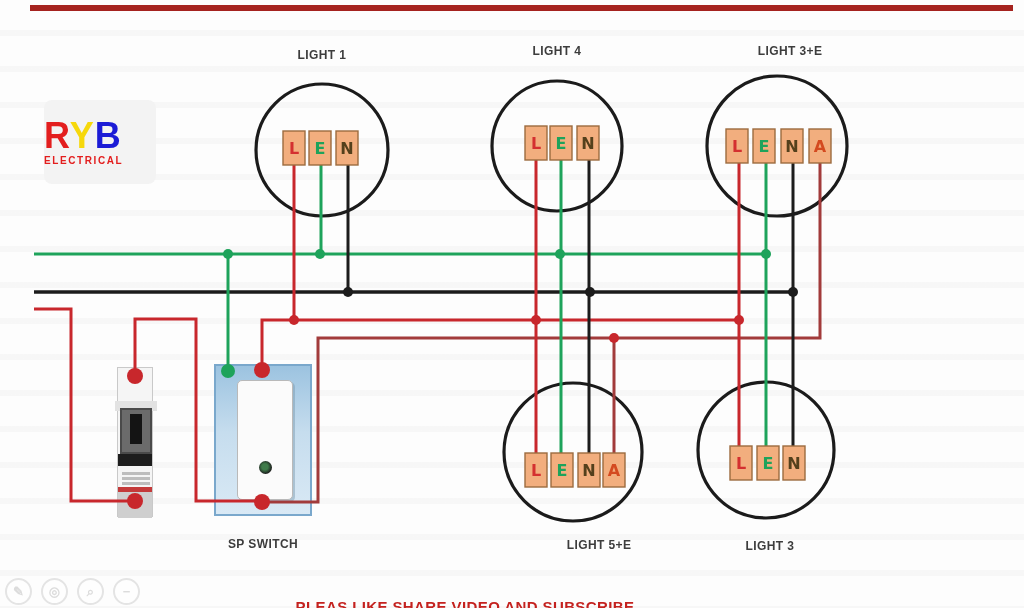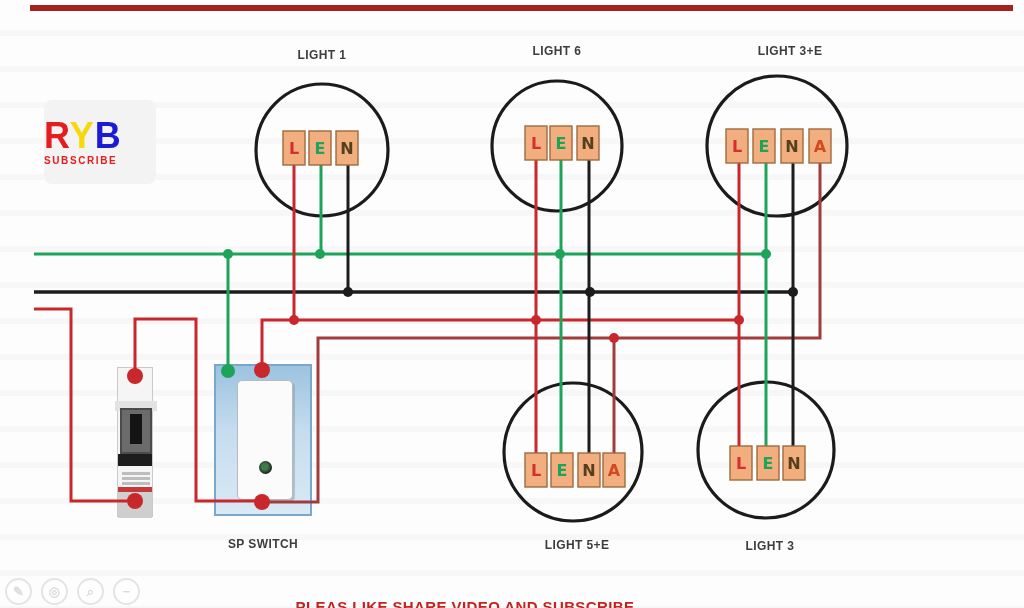--- a/index.html
+++ b/index.html
@@ -55,21 +55,21 @@
 </style>
 </head>
 <body>
 
 <div id="stage">
 
   <div class="topbar"></div>
 
   <div class="logo-card">
     <div class="logo-rgb"><span class="logo-r">R</span><span class="logo-y">Y</span><span class="logo-b">B</span></div>
-    <div class="logo-sub">SUBSCRIBE</div>
+    <div class="logo-sub">ELECTRICAL</div>
   </div>
 
   <div class="mcb">
     <div class="mcb-shoulder"></div>
     <div class="mcb-toggle">
       <div class="mcb-lever"></div>
     </div>
     <div class="mcb-band"></div>
     <div class="mcb-lines">
         <i></i>
@@ -155,23 +155,23 @@
       <text x="614" y="476" fill="#d44a20" text-anchor="middle" font-size="16" font-weight="bold" font-family="&quot;DejaVu Sans&quot;, sans-serif">A</text>
       <rect x="730" y="446" width="22" height="34" fill="#f2ae7e" stroke="#9c6b3f" stroke-width="1.4"></rect>
       <text x="741" y="469" fill="#d43030" text-anchor="middle" font-size="16" font-weight="bold" font-family="&quot;DejaVu Sans&quot;, sans-serif">L</text>
       <rect x="757" y="446" width="22" height="34" fill="#f2ae7e" stroke="#9c6b3f" stroke-width="1.4"></rect>
       <text x="768" y="469" fill="#1ea35b" text-anchor="middle" font-size="16" font-weight="bold" font-family="&quot;DejaVu Sans&quot;, sans-serif">E</text>
       <rect x="783" y="446" width="22" height="34" fill="#f2ae7e" stroke="#9c6b3f" stroke-width="1.4"></rect>
       <text x="794" y="469" fill="#54401c" text-anchor="middle" font-size="16" font-weight="bold" font-family="&quot;DejaVu Sans&quot;, sans-serif">N</text>
     </svg>
 
   <div class="lbl" style="left:322px;top:48px">LIGHT 1</div>
-  <div class="lbl" style="left:557px;top:44px">LIGHT 6</div>
+  <div class="lbl" style="left:557px;top:44px">LIGHT 4</div>
   <div class="lbl" style="left:790px;top:44px">LIGHT 3+E</div>
-  <div class="lbl" style="left:577px;top:538px">LIGHT 5+E</div>
+  <div class="lbl" style="left:599px;top:538px">LIGHT 5+E</div>
   <div class="lbl" style="left:770px;top:539px">LIGHT 3</div>
   <div class="lbl" style="left:263px;top:537px">SP SWITCH</div>
 
   <div class="caption">PLEAS LIKE SHARE VIDEO AND SUBSCRIBE</div>
 
   <div class="tools">
     <div class="tool">✎</div>
     <div class="tool">◎</div>
     <div class="tool">⌕</div>
     <div class="tool">−</div>

